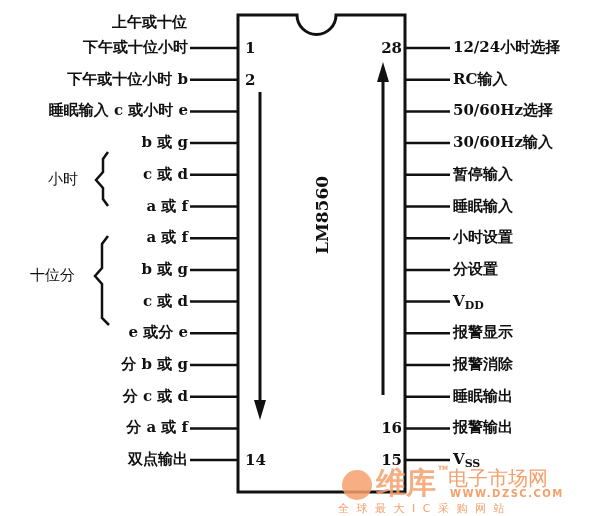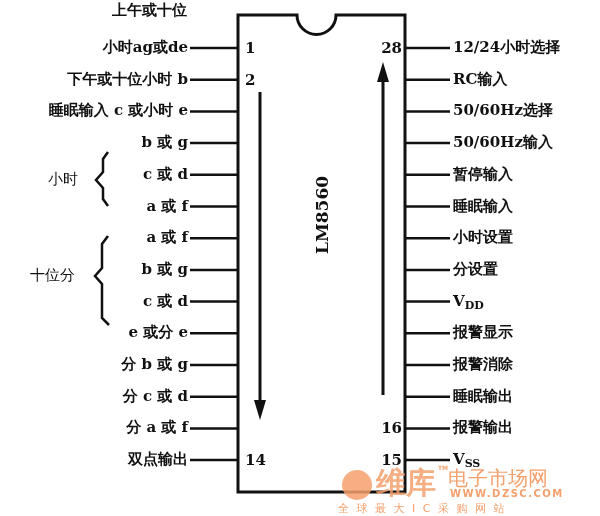--- a/index.html
+++ b/index.html
@@ -52,24 +52,24 @@
 
   <line x1="383" y1="80" x2="383" y2="395" stroke="#111" stroke-width="3"></line>
   <polygon points="377,82 389,82 383,62" fill="#111"></polygon>
 
   <path d="M108 152 L103 159 L103 172 L96 180 L103 188 L103 199 L108 206" fill="none" stroke="#111" stroke-width="2.5"></path>
   <path d="M108 236 L102 244 L102 268 L95 276 L102 284 L102 318 L109 325" fill="none" stroke="#111" stroke-width="2.5"></path>
 </svg>
 
 <div style="position:absolute;left:322px;top:215px;transform:translate(-50%,-50%) rotate(-90deg);font-size:17px;font-weight:bold;">LM8560</div>
 
-<div class="lbl" style="right:413px;top:1px;">上午或十位</div>
+<div class="lbl" style="right:413px;top:13px;">上午或十位</div>
 
 <div id="left-pins">
-    <div class="lbl left" style="right: 412px; top: 38px;">小时ag或de</div>
+    <div class="lbl left" style="right: 412px; top: 38px;">下午或十位小时</div>
     <div class="num" style="left: 245px; top: 39px;">1</div>
     <div class="lbl left" style="right: 412px; top: 69.7px;">下午或十位小时 b</div>
     <div class="num" style="left: 245px; top: 70.7px;">2</div>
     <div class="lbl left" style="right: 412px; top: 101.4px;">睡眠输入 c 或小时 e</div>
     <div class="num" style="left: 245px; top: 102.4px;"></div>
     <div class="lbl left" style="right: 412px; top: 133.1px;">b 或 g</div>
     <div class="num" style="left: 245px; top: 134.1px;"></div>
     <div class="lbl left" style="right: 412px; top: 164.8px;">c 或 d</div>
     <div class="num" style="left: 245px; top: 165.8px;"></div>
     <div class="lbl left" style="right: 412px; top: 196.5px;">a 或 f</div>
@@ -91,21 +91,21 @@
     <div class="lbl left" style="right: 412px; top: 450.1px;">双点输出</div>
     <div class="num" style="left: 245px; top: 451.1px;">14</div>
   </div>
 <div id="right-pins">
     <div class="lbl" style="left: 453px; top: 38px;"><span>12/24小时选择</span></div>
     <div class="num" style="right: 198px; top: 39px;">28</div>
     <div class="lbl" style="left: 453px; top: 69.7px;"><span>RC输入</span></div>
     <div class="num" style="right: 198px; top: 70.7px;"></div>
     <div class="lbl" style="left: 453px; top: 101.4px;"><span>50/60Hz选择</span></div>
     <div class="num" style="right: 198px; top: 102.4px;"></div>
-    <div class="lbl" style="left: 453px; top: 133.1px;"><span>50/60Hz输入</span></div>
+    <div class="lbl" style="left: 453px; top: 133.1px;"><span>30/60Hz输入</span></div>
     <div class="num" style="right: 198px; top: 134.1px;"></div>
     <div class="lbl" style="left: 453px; top: 164.8px;"><span>暂停输入</span></div>
     <div class="num" style="right: 198px; top: 165.8px;"></div>
     <div class="lbl" style="left: 453px; top: 196.5px;"><span>睡眠输入</span></div>
     <div class="num" style="right: 198px; top: 197.5px;"></div>
     <div class="lbl" style="left: 453px; top: 228.2px; text-align: right;"><span>小时设置</span></div>
     <div class="num" style="right: 198px; top: 229.2px;"></div>
     <div class="lbl" style="left: 453px; top: 259.9px;"><span>分设置</span></div>
     <div class="num" style="right: 198px; top: 260.9px;"></div>
     <div class="lbl" style="left: 453px; top: 291.6px;"><span>V</span><sub>DD</sub></div>

